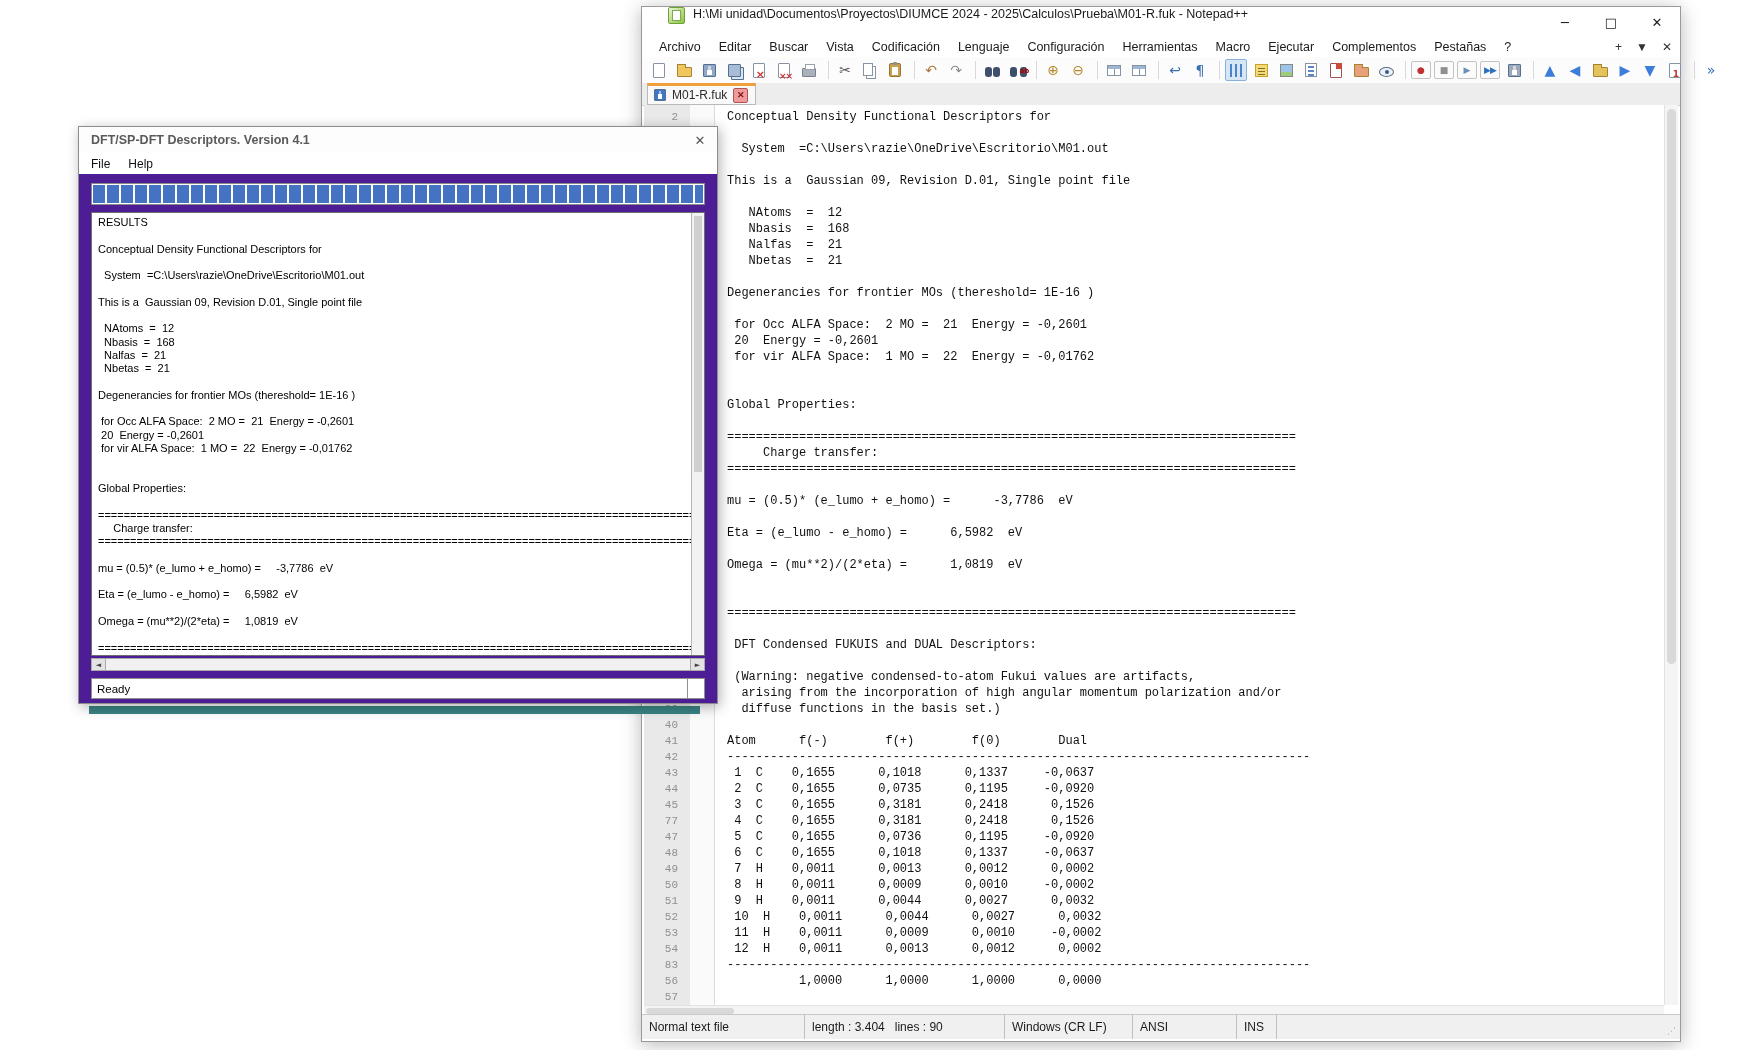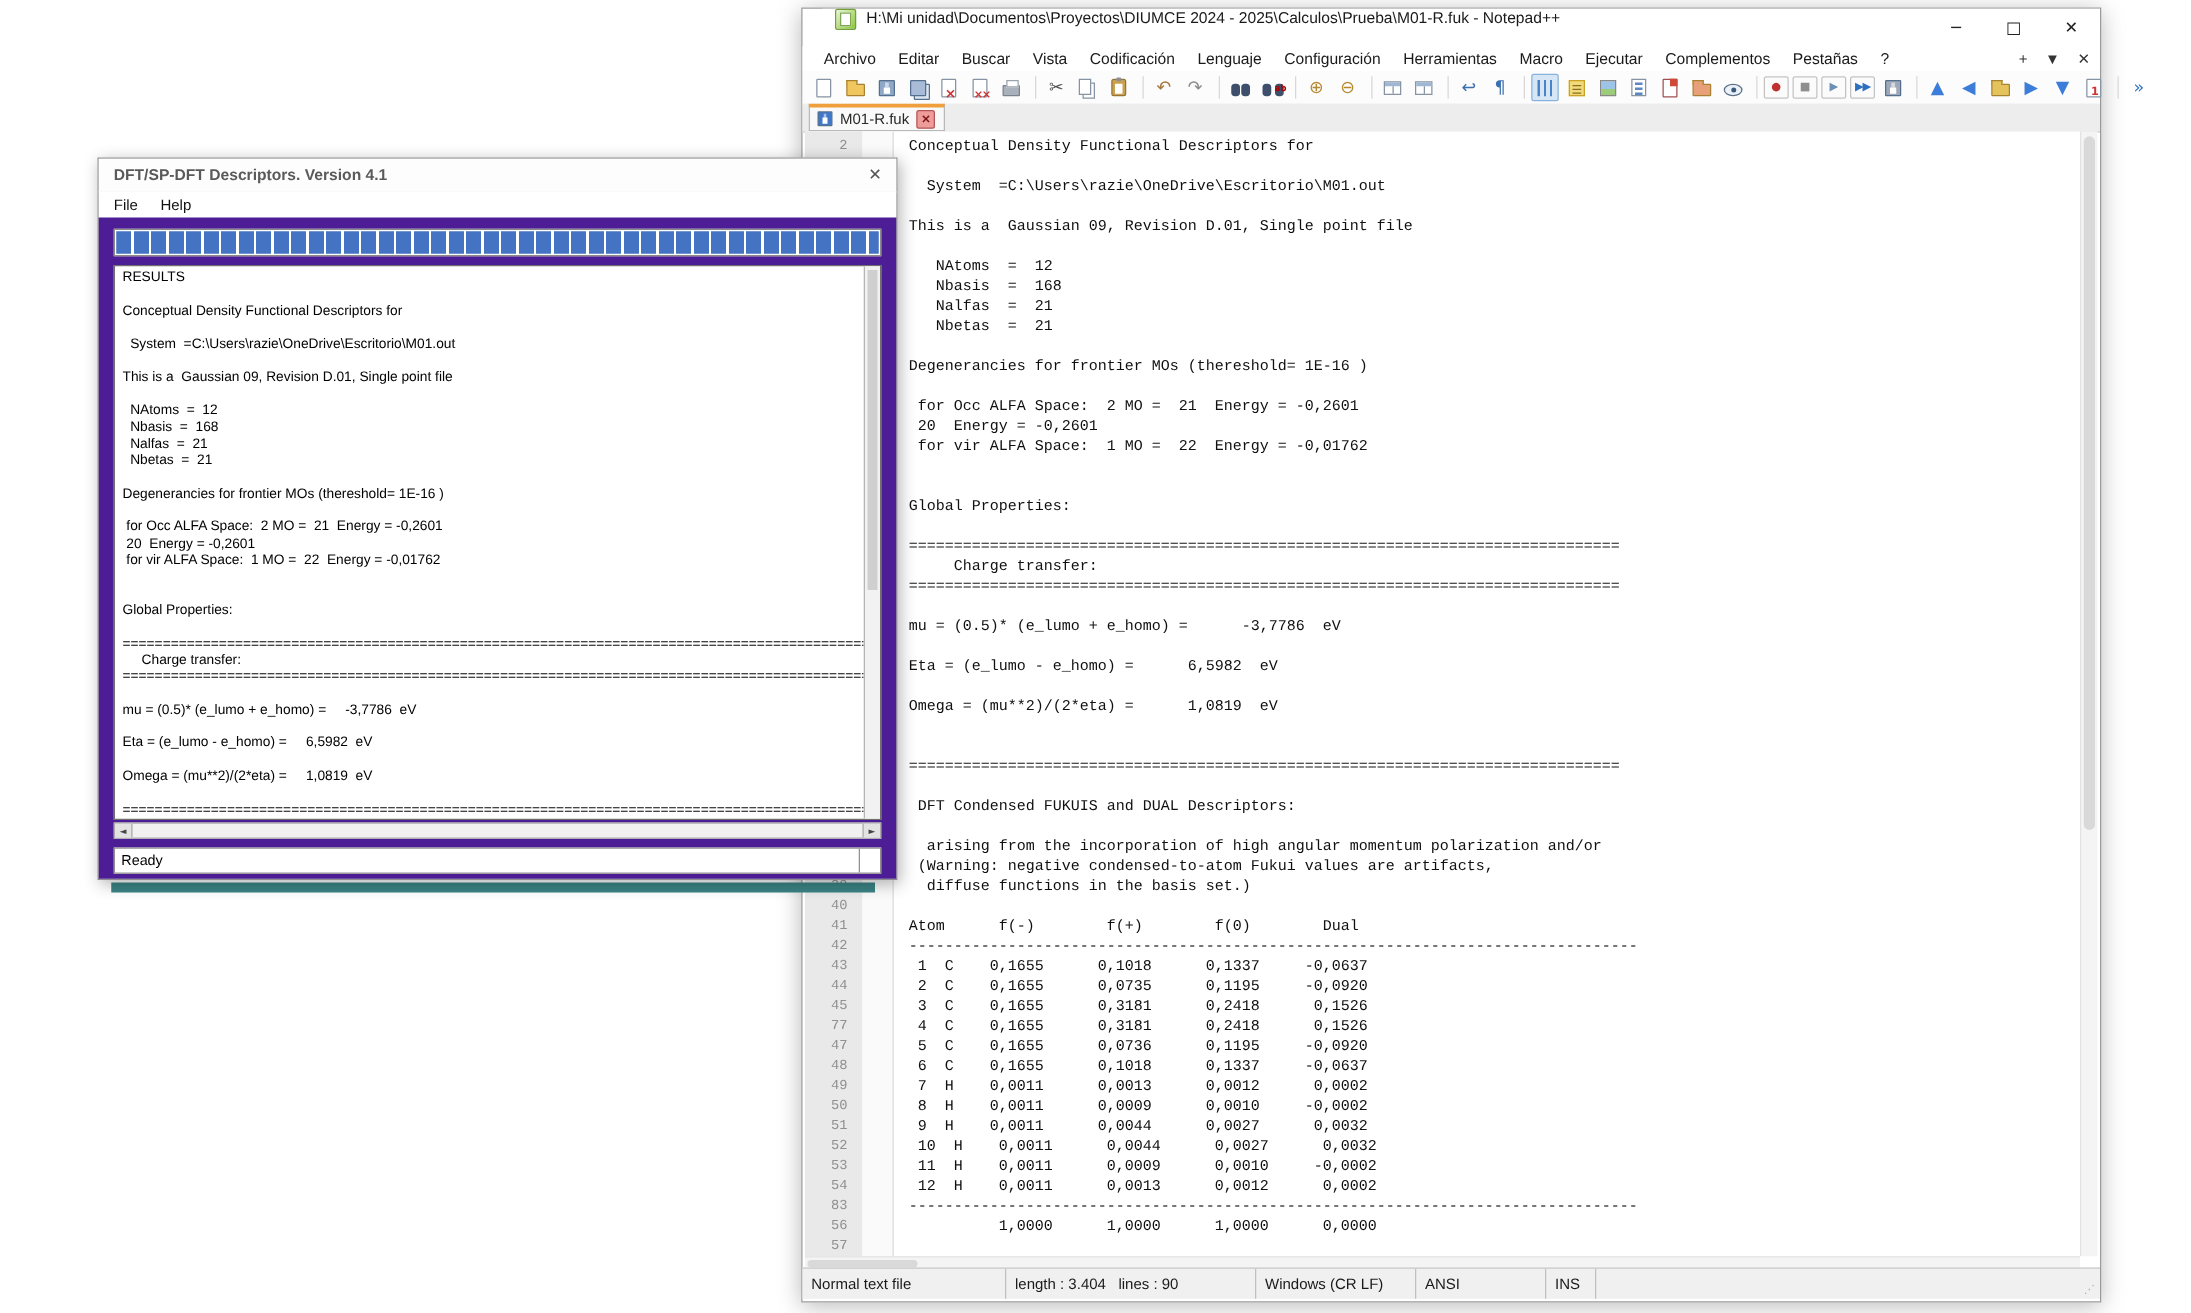--- a/index.html
+++ b/index.html
@@ -430,26 +430,26 @@
         </div>
         <div class="ed-line">
           <span class="ed-num">35</span>
           <span class="ed-text"> DFT Condensed FUKUIS and DUAL Descriptors:</span>
         </div>
         <div class="ed-line">
           <span class="ed-num">36</span>
           <span class="ed-text"></span>
         </div>
         <div class="ed-line">
+          <span class="ed-num">37</span>
+          <span class="ed-text"> (Warning: negative condensed-to-atom Fukui values are artifacts,</span>
+        </div>
+        <div class="ed-line">
           <span class="ed-num">38</span>
           <span class="ed-text">  arising from the incorporation of high angular momentum polarization and/or</span>
-        </div>
-        <div class="ed-line">
-          <span class="ed-num">37</span>
-          <span class="ed-text"> (Warning: negative condensed-to-atom Fukui values are artifacts,</span>
         </div>
         <div class="ed-line">
           <span class="ed-num">39</span>
           <span class="ed-text">  diffuse functions in the basis set.)</span>
         </div>
         <div class="ed-line">
           <span class="ed-num">40</span>
           <span class="ed-text"></span>
         </div>
         <div class="ed-line">

